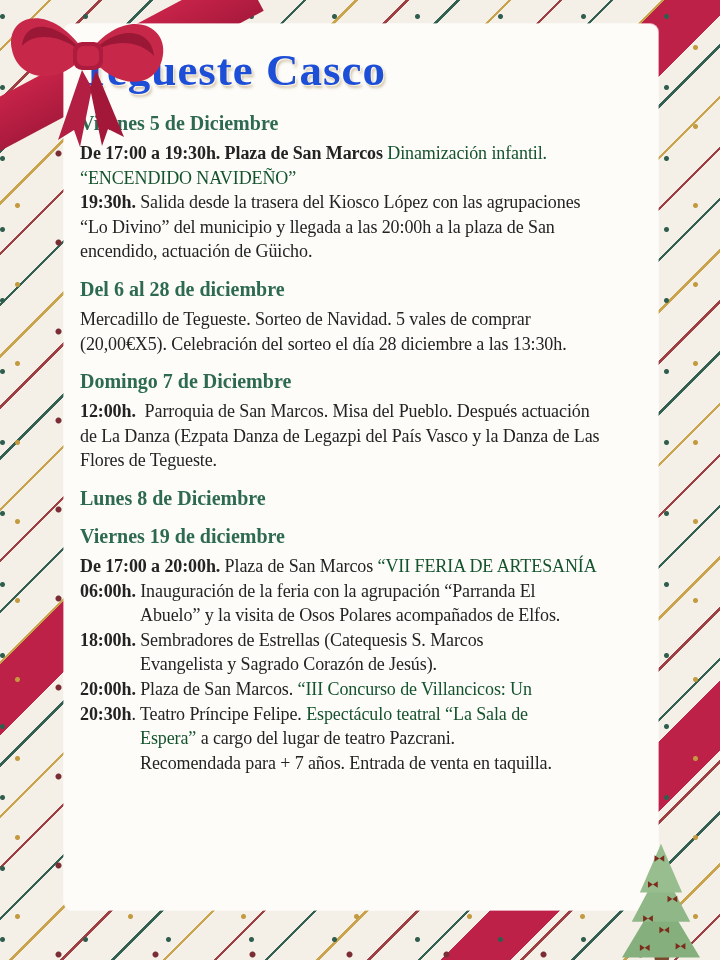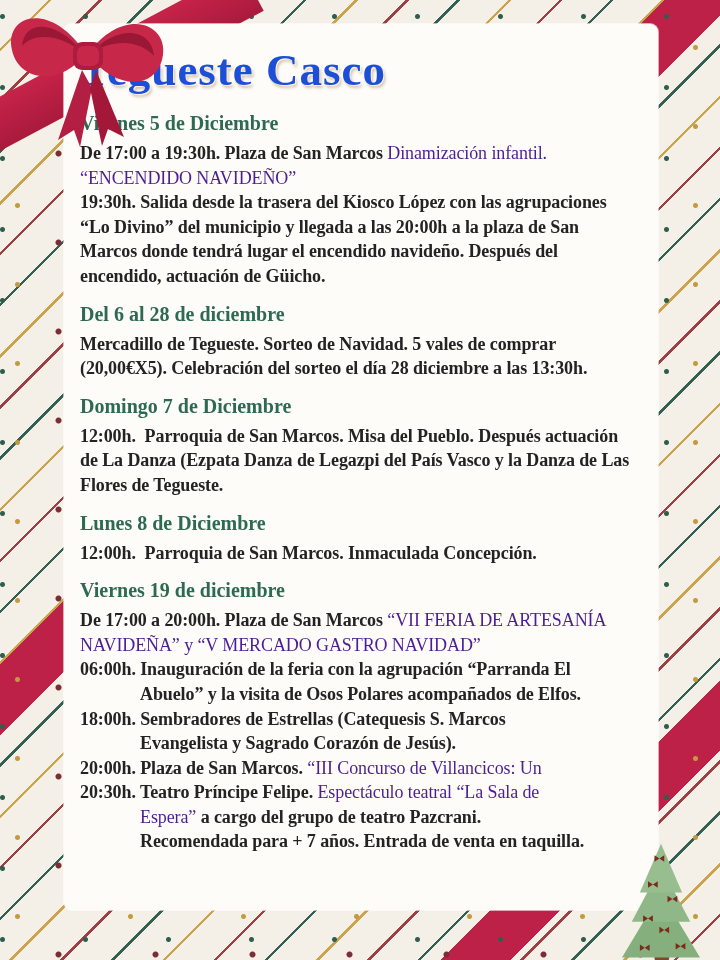--- a/index.html
+++ b/index.html
@@ -51,71 +51,68 @@
     font-size:20px; line-height:25px; font-weight:700;
     color:#2E6A52; margin:13px 0 5px;
     white-space:nowrap;
   }
   .event-line {
     font-size:18px; line-height:24.6px; color:#232323;
     letter-spacing:-0.1px; white-space:nowrap;
   }
   .event-line.indent { padding-left:60px; }
   .s-bold { font-weight:700; }
-  .s-red  { color:#4c1d95; }
-  .s-reg  { color:#232323;font-weight:bold; }
+  .s-red  { color:#14532d; }
+  .s-reg  { color:#232323; }
 
   .bow { position:absolute; left:-4px; top:-8px; }
   .tree { position:absolute; right:10px; bottom:-4px; }
 </style>
 </head>
 <body>
 
 <div class="poster">
 
   <div class="ribbon-band"></div>
 
   <div class="panel">
     <h1 class="title">Tegueste Casco</h1>
     <div id="sections">
         <div class="section">
           <div class="section-heading">Viernes 5 de Diciembre</div>
           <div class="event-line"><span class="s-bold">De 17:00 a 19:30h. Plaza de San Marcos </span><span class="s-red">Dinamización infantil.</span></div>
           <div class="event-line"><span class="s-red">“ENCENDIDO NAVIDEÑO”</span></div>
           <div class="event-line"><span class="s-bold">19:30h.</span><span class="s-reg"> Salida desde la trasera del Kiosco López con las agrupaciones</span></div>
           <div class="event-line"><span class="s-reg">“Lo Divino” del municipio y llegada a las 20:00h a la plaza de San</span></div>
-          <div class="event-line"><span class="s-reg">Marcos donde tendrá lugar el encendido navideño. Después del</span></div>
           <div class="event-line"><span class="s-reg">encendido, actuación de Güicho.</span></div>
         </div>
         <div class="section">
           <div class="section-heading">Del 6 al 28 de diciembre</div>
           <div class="event-line"><span class="s-reg">Mercadillo de Tegueste. Sorteo de Navidad. 5 vales de comprar</span></div>
           <div class="event-line"><span class="s-reg">(20,00€X5). Celebración del sorteo el día 28 diciembre a las 13:30h.</span></div>
         </div>
         <div class="section">
           <div class="section-heading">Domingo 7 de Diciembre</div>
           <div class="event-line"><span class="s-bold">12:00h.</span><span class="s-reg">&nbsp; Parroquia de San Marcos. Misa del Pueblo. Después actuación</span></div>
           <div class="event-line"><span class="s-reg">de La Danza (Ezpata Danza de Legazpi del País Vasco y la Danza de Las</span></div>
           <div class="event-line"><span class="s-reg">Flores de Tegueste.</span></div>
         </div>
         <div class="section">
           <div class="section-heading">Lunes 8 de Diciembre</div>
-          <div class="event-line"><span class="s-bold">12:00h.</span><span class="s-reg">&nbsp; Parroquia de San Marcos. Inmaculada Concepción.</span></div>
         </div>
         <div class="section">
           <div class="section-heading">Viernes 19 de diciembre</div>
           <div class="event-line"><span class="s-bold">De 17:00 a 20:00h.</span><span class="s-reg"> Plaza de San Marcos </span><span class="s-red">“VII FERIA DE ARTESANÍA</span></div>
-          <div class="event-line"><span class="s-red">NAVIDEÑA” y “V MERCADO GASTRO NAVIDAD”</span></div>
           <div class="event-line"><span class="s-bold">06:00h.</span><span class="s-reg"> Inauguración de la feria con la agrupación “Parranda El</span></div>
           <div class="event-line indent"><span class="s-reg">Abuelo” y la visita de Osos Polares acompañados de Elfos.</span></div>
           <div class="event-line"><span class="s-bold">18:00h.</span><span class="s-reg"> Sembradores de Estrellas (Catequesis S. Marcos</span></div>
           <div class="event-line indent"><span class="s-reg">Evangelista y Sagrado Corazón de Jesús).</span></div>
           <div class="event-line"><span class="s-bold">20:00h.</span><span class="s-reg"> Plaza de San Marcos. </span><span class="s-red">“III Concurso de Villancicos: Un</span></div>
           <div class="event-line"><span class="s-bold">20:30h</span><span class="s-reg">. Teatro Príncipe Felipe. </span><span class="s-red">Espectáculo teatral “La Sala de</span></div>
-          <div class="event-line indent"><span class="s-red">Espera”</span><span class="s-reg"> a cargo del grupo de teatro Pazcrani.</span></div>
+          <div class="event-line indent"><span class="s-red">Espera”</span><span class="s-reg"> a cargo del lugar de teatro Pazcrani.</span></div>
           <div class="event-line indent"><span class="s-reg">Recomendada para + 7 años. Entrada de venta en taquilla.</span></div>
         </div>
       </div>
   </div>
 
   <svg class="bow" width="185" height="160" viewBox="0 0 185 160">
 
     <path d="M86 78 L62 148 L78 138 L84 155 L96 96 Z" fill="#B21F42"></path>
     <path d="M100 78 L128 145 L112 137 L106 154 L94 96 Z" fill="#A31838"></path>
 

